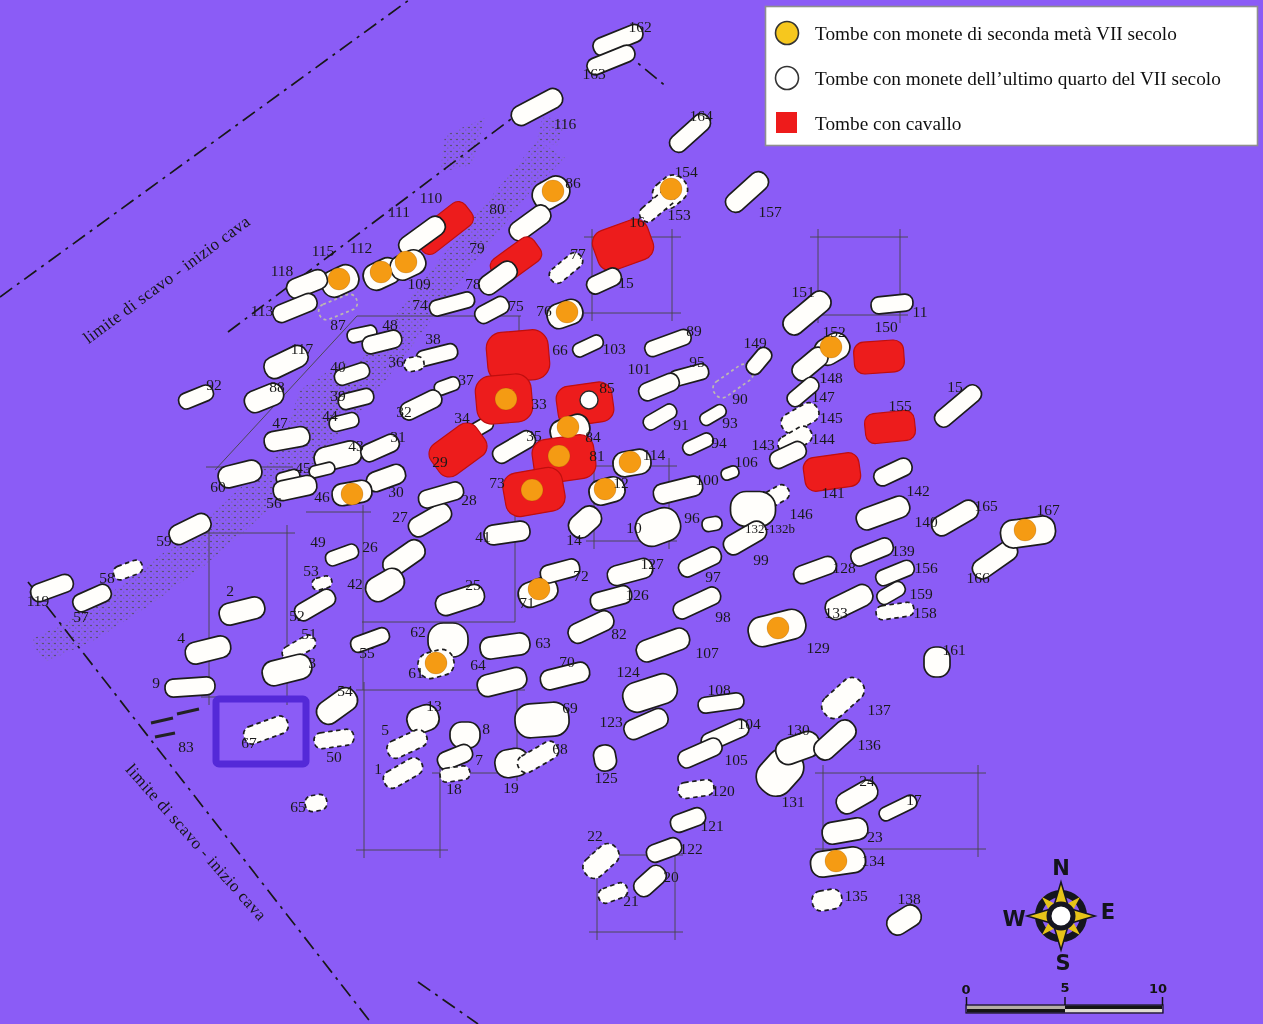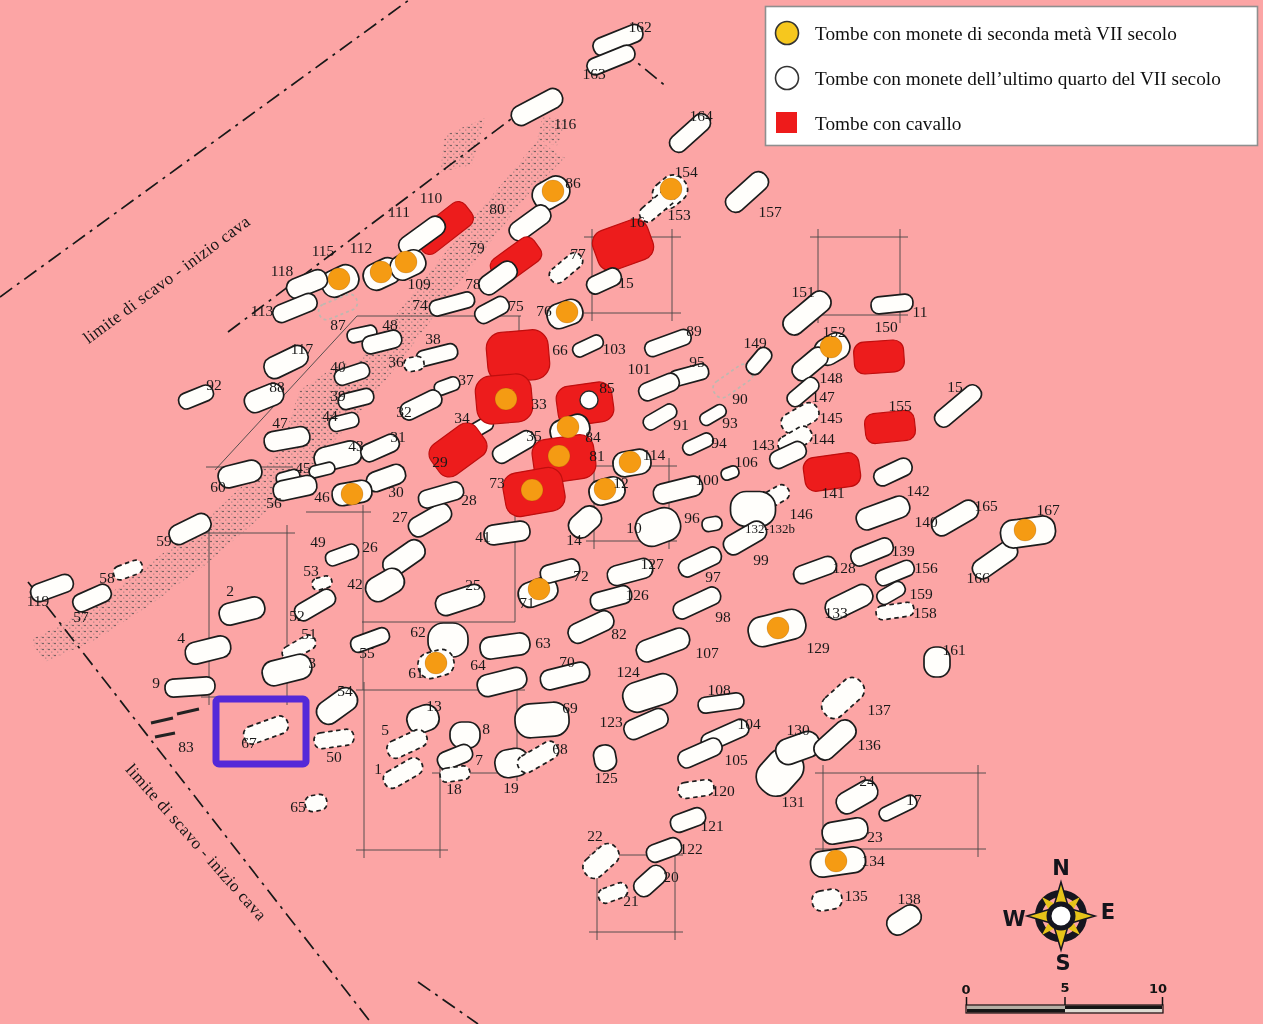--- a/index.html
+++ b/index.html
@@ -1,16 +1,16 @@
 <!DOCTYPE html>
 <html style="--red: #ed1c1c; --orange: #f59b13; --outline: #1c1c1c;"><head>
 <meta charset="utf-8">
 <style>
   html,body{margin:0;padding:0;background:#ffffff;}
-  .page{position:relative;width:1263px;height:1024px;background:#fca5a5;overflow:hidden;font-family:"Liberation Serif","DejaVu Serif",serif;}
+  .page{position:relative;width:1263px;height:1024px;background:#8b5cf6;overflow:hidden;font-family:"Liberation Serif","DejaVu Serif",serif;}
   svg{display:block}
   .tomb{fill:#fffefb;stroke:var(--outline,#1c1c1c);stroke-width:1.7;}
   .tomb.red{fill:var(--red,#ed1c1c);stroke:#bf0e0e;stroke-width:1.2;}
   .tomb.dashed{stroke-dasharray:4.5 3.5;}
   .tomb.faint{stroke:#bdb8b0;stroke-dasharray:3 3;fill:none;}
   .dot-orange{fill:var(--orange,#f59b13);stroke:rgba(120,60,0,.25);stroke-width:.8;}
   .dot-white{fill:#ffffff;stroke:#2a2a2a;stroke-width:1.4;}
   .tomb-label{font:15.5px "Liberation Serif","DejaVu Serif",serif;fill:#191919;}
   .tomb-label.small{font-size:13px;}
   .grid{stroke:#454545;stroke-width:0.9;}

